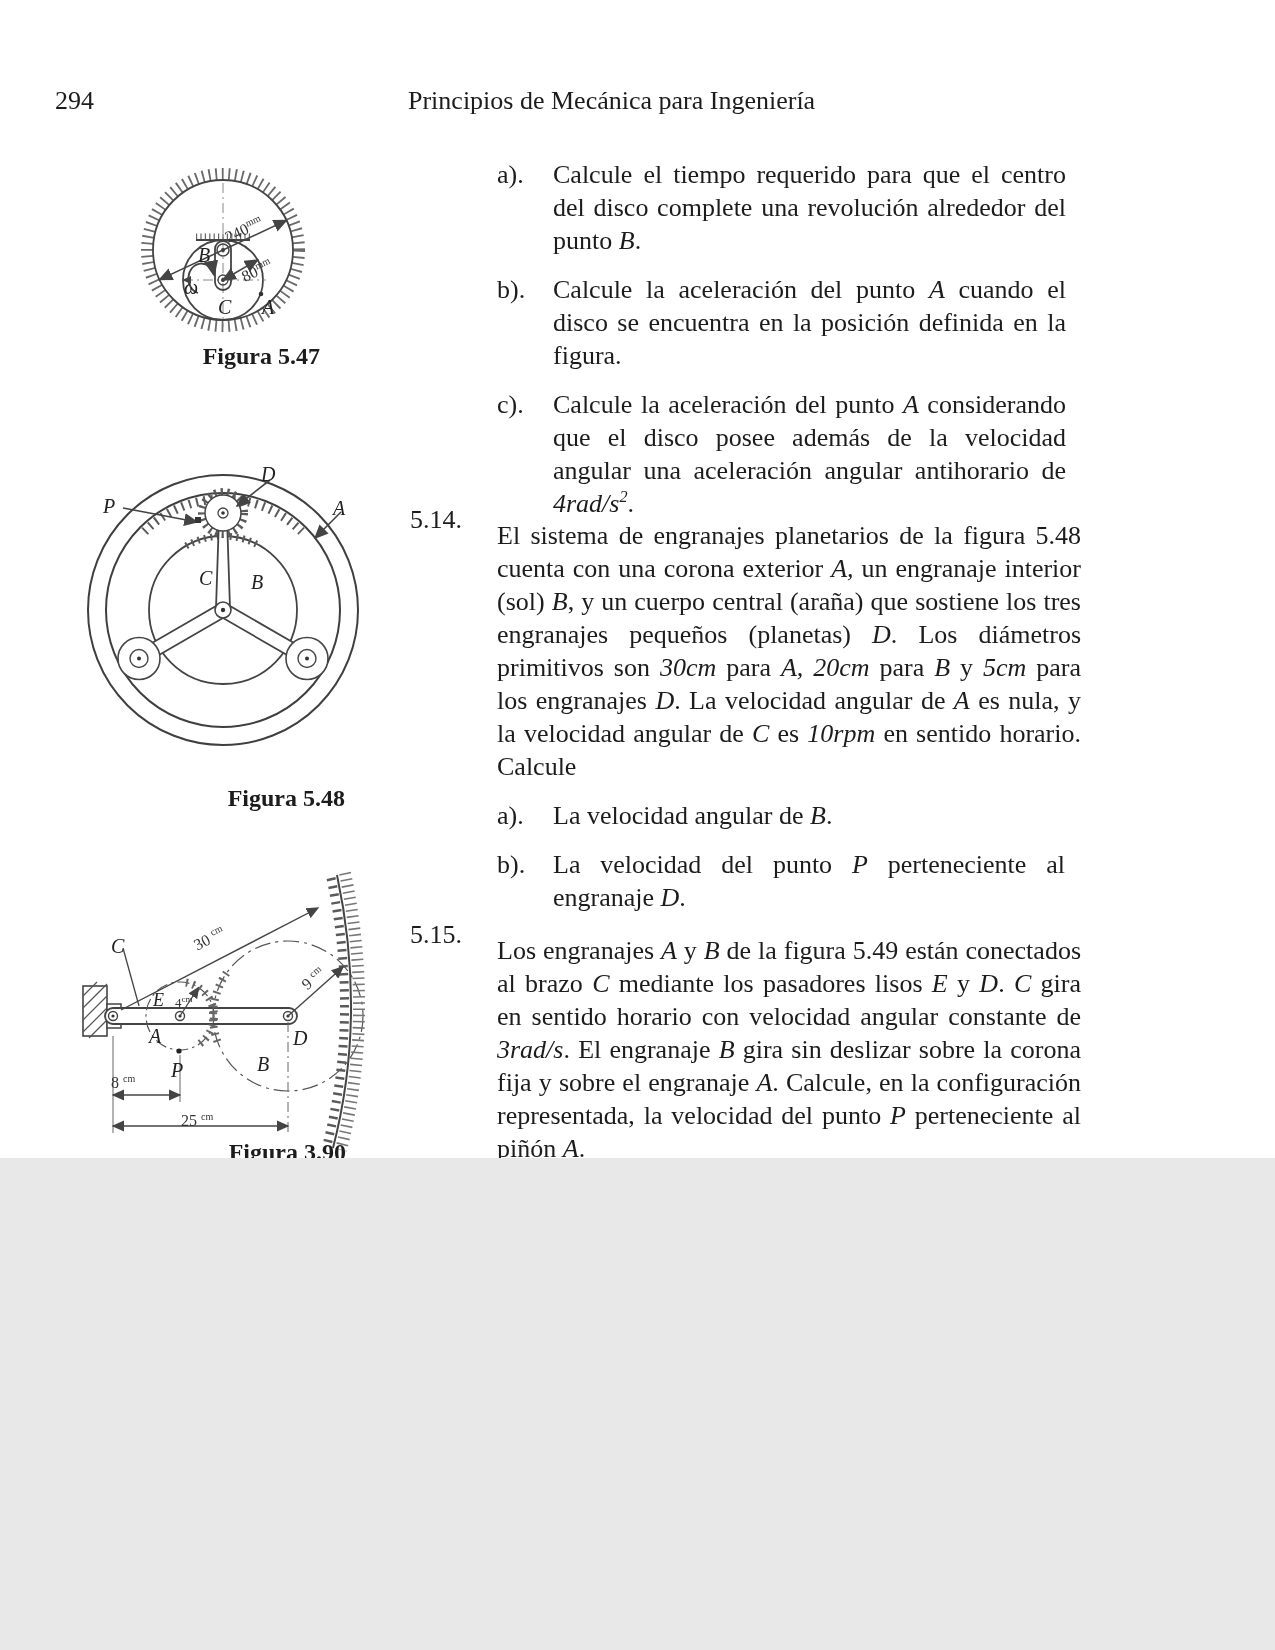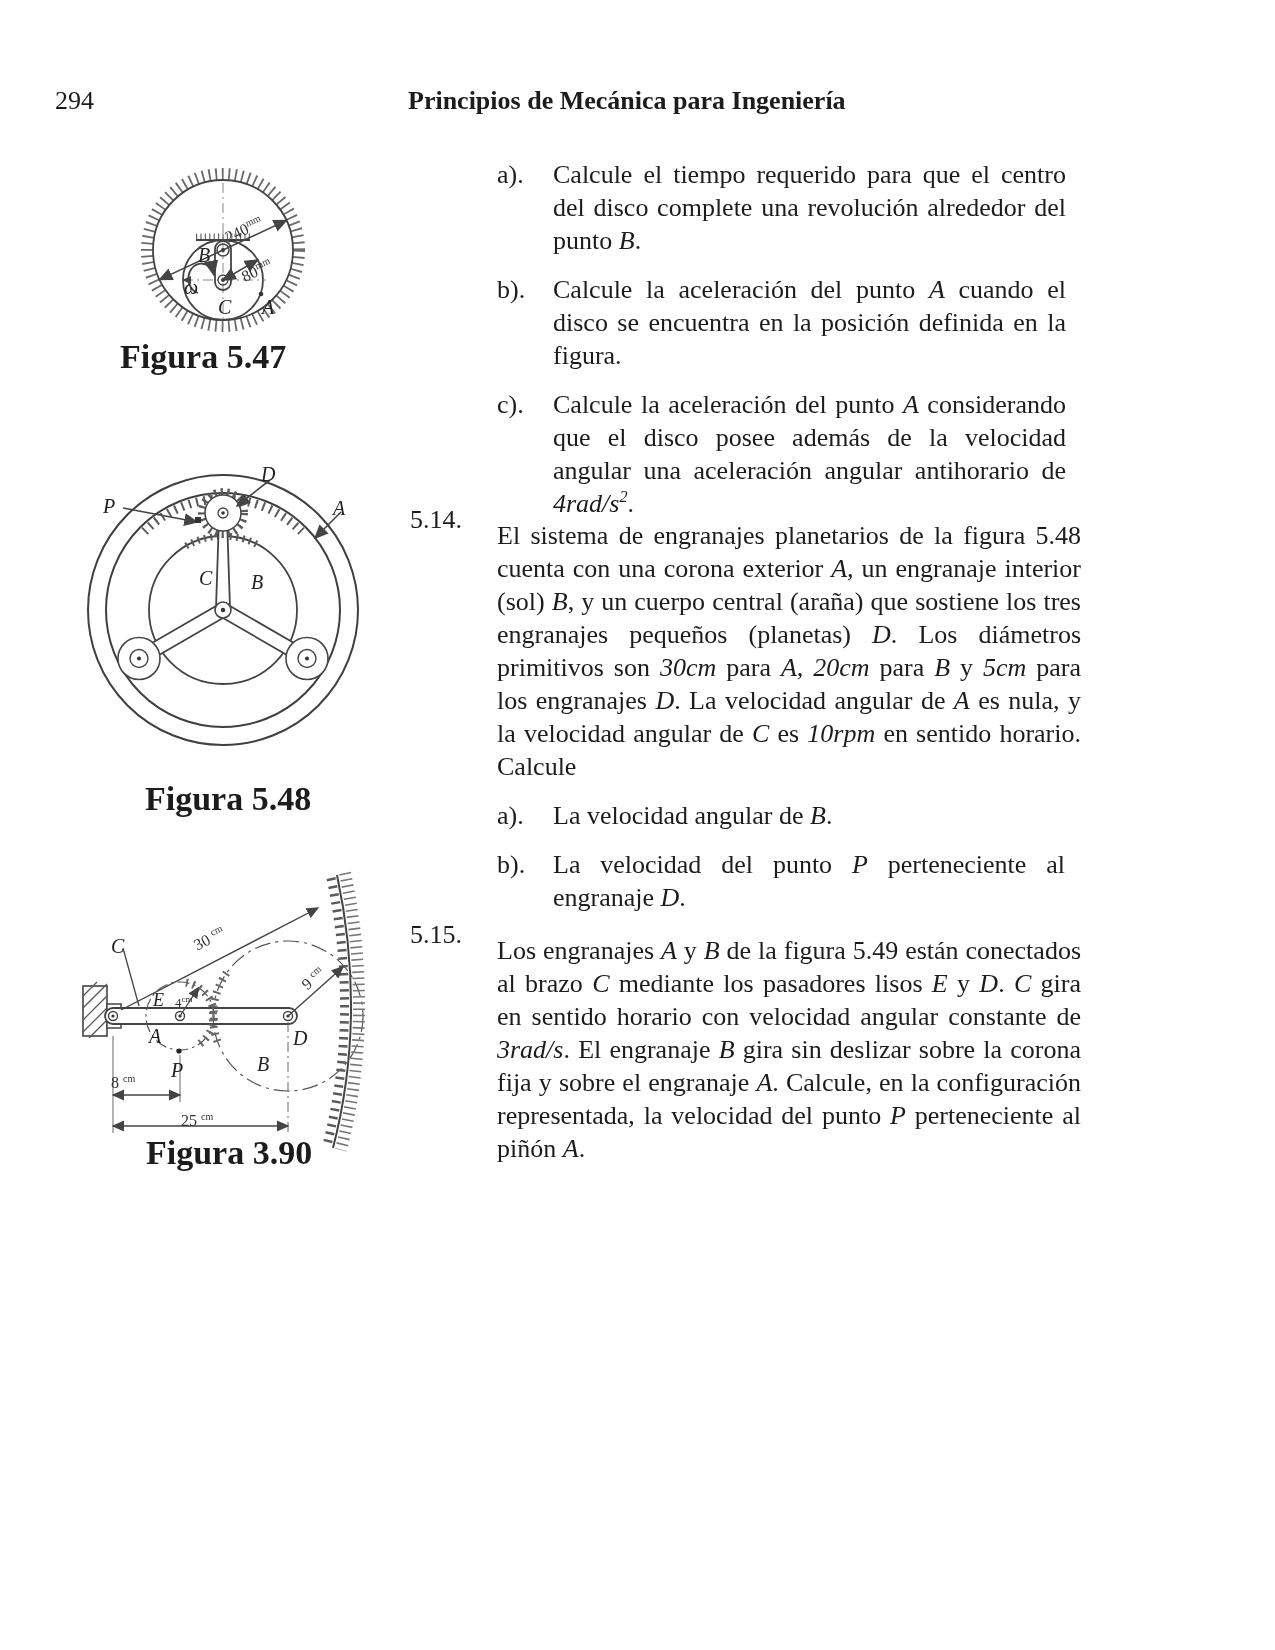--- a/index.html
+++ b/index.html
@@ -1,35 +1,35 @@
 <!DOCTYPE html>
 <html><head>
 <meta charset="utf-8">
 <style>
   html,body{margin:0;padding:0;background:#e8e8e8;}
-  .page{position:relative;width:1275px;height:1650px;background:#ffffff;margin:0 auto;
+  .page{position:relative;width:1275px;height:1158px;background:#ffffff;margin:0 auto;
         font-family:"Liberation Serif", serif;color:#1c1c1c;font-size:26px;line-height:33px;overflow:hidden;}
   p{margin:16px;}
   i{font-style:italic;}
   sup{font-size:0.62em;line-height:0;}
   .pagenum{position:absolute;left:55px;top:84px;}
-  .ptitle{position:absolute;left:408px;top:84px;font-weight:bold;margin:0;font-size:26px;}
+  .ptitle{position:absolute;left:408px;top:84px;font-weight:normal;margin:0;font-size:26px;}
   .textcol{position:absolute;}
   .hang{position:relative;padding-left:40px;text-align:justify;text-align-last:left;}
   .hang>.lbl{position:absolute;left:0;top:0;}
   .prob{position:absolute;width:672px;}
   .prob .pnum{position:absolute;left:0;top:0;}
   .prob .pbody{margin-left:87px;width:584px;text-align:justify;text-align-last:left;}
   .prob .subs{margin-left:87px;width:584px;}
   .fig{position:absolute;}
   .fig svg{position:absolute;left:0;top:0;}
   .flabel{position:absolute;font-style:italic;font-size:20px;color:#222;white-space:nowrap;}
   .fdim{position:absolute;font-size:16px;font-style:normal;color:#333;white-space:nowrap;}
   .fdim sup{font-size:10px;}
-  .caption{position:absolute;width:200px;text-align:left;font-weight:bold;font-size:34px;}
+  .caption{position:absolute;width:200px;text-align:right;font-weight:bold;font-size:24px;}
 </style>
 </head>
 <body>
 
 <div class="page">
 
   <span class="pagenum">294</span>
   <h1 class="ptitle">Principios de Mecánica para Ingeniería</h1>
 
   <figure class="fig" style="left:138px;top:155px;width:200px;height:185px;margin:0;">

